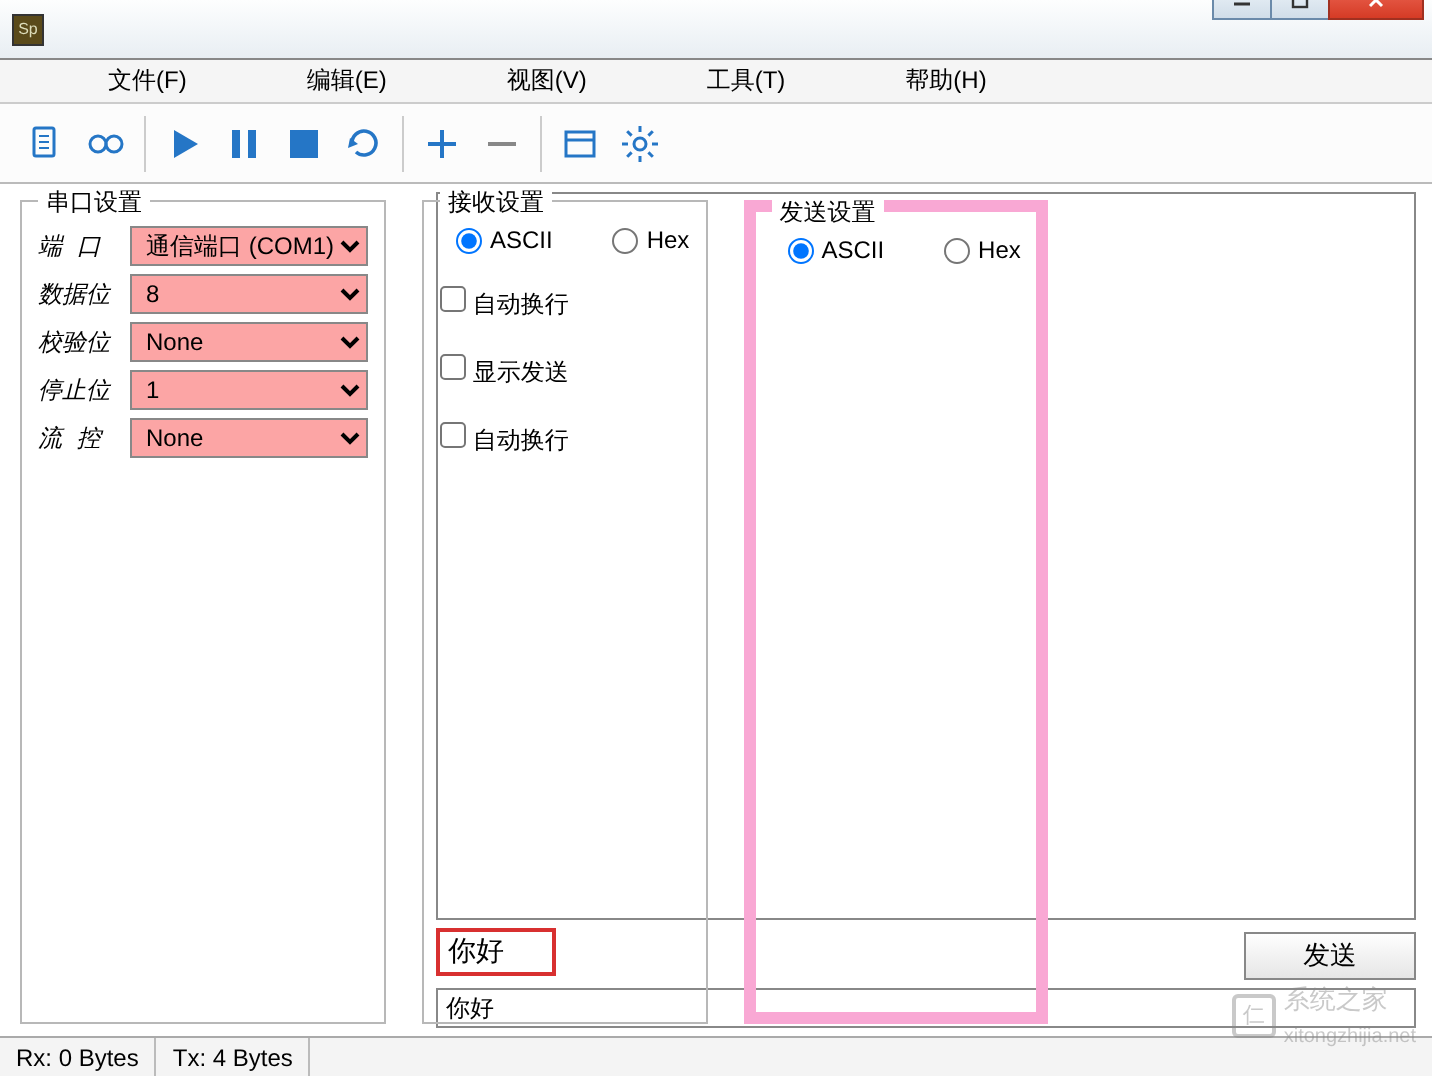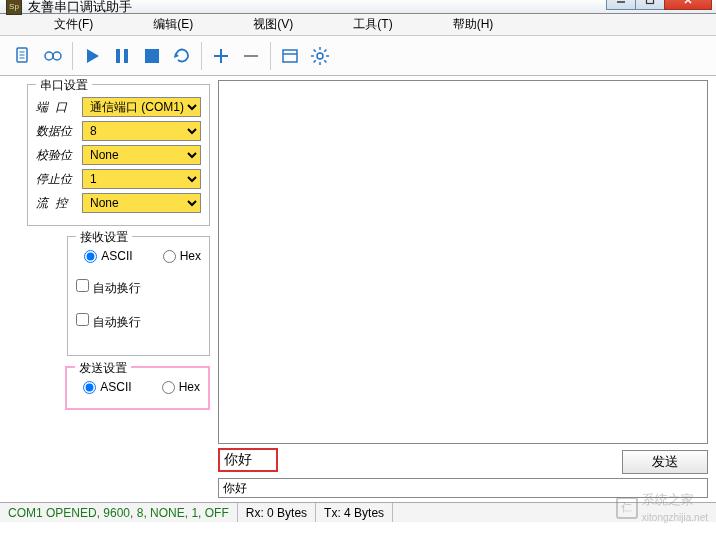--- a/index.html
+++ b/index.html
@@ -1,53 +1,53 @@
 <!DOCTYPE html>
 <html><head>
 <meta charset="utf-8">
 <style>
 * { box-sizing: border-box; margin: 0; padding: 0; }
 body { font-family: "Microsoft YaHei", SimSun, Arial, sans-serif; font-size: 12px; background: #fff; width: 716px; height: 538px; overflow: hidden; position: relative; }
 
 
-.titlebar { height: 14px; background: linear-gradient(#fdfefe, #e8eef3); border-bottom: 1px solid #888; display: flex; align-items: center; padding-left: 6px; justify-content: space-between; }
+.titlebar { height: 30px; background: linear-gradient(#fdfefe, #e8eef3); border-bottom: 1px solid #888; display: flex; align-items: center; padding-left: 6px; justify-content: space-between; }
 .titlebar .app-icon { width: 16px; height: 16px; background: #5a4a1a; border: 1px solid #333; margin-right: 6px; font-size: 8px; color: #ddb; display: flex; align-items: center; justify-content: center; }
 .titlebar .title-text { flex: 1; font-size: 13px; }
 .win-btns { display: flex; height: 20px; margin-right: 4px; margin-top: -10px; align-self: flex-start; }
 .win-btn { width: 30px; height: 20px; border: 1px solid #6a8aaa; background: linear-gradient(#f0f6fb, #d0dde9); display: flex; align-items: center; justify-content: center; font-size: 10px; margin-left: -1px; cursor: pointer; }
 .win-btn.close { background: linear-gradient(#ef6b5a, #d53b25); border-color: #a03020; color: #fff; width: 48px; }
 .win-btn svg { width: 10px; height: 10px; }
 
 
 .menubar { height: 22px; border-bottom: 1px solid #ccc; display: flex; align-items: center; padding-left: 6px; gap: 8px; background: #f5f5f5; }
 .menubar .m { cursor: pointer; padding: 2px 4px; margin-left: 44px; }
 
 
 .toolbar { height: 40px; border-bottom: 1px solid #bbb; display: flex; align-items: center; padding: 0 8px; gap: 0; background: #fcfcfc; }
 .tb-btn { width: 30px; height: 30px; display: flex; align-items: center; justify-content: center; cursor: pointer; border-radius: 2px; }
 .tb-sep { width: 1px; height: 28px; background: #ccc; margin: 0 4px; }
 .tb-btn svg { width: 20px; height: 20px; }
 
 
 .main { display: flex; height: calc(100% - 30px - 22px - 40px - 20px); }
-.left-panel { width: 218px; padding: 6px 8px 6px 10px; display: flex; flex-direction: column; gap: 8px; align-items: flex-end; }
+.left-panel { width: 218px; padding: 6px 8px 6px 10px; display: flex; gap: 18px; }
 .right-panel { flex: 1; display: flex; flex-direction: column; padding: 4px 8px 4px 0; gap: 4px; }
 
 
 .group { border: 1px solid #b8b8b8; padding: 8px 8px 8px 8px; position: relative; margin-top: 2px; }
 .group .legend { position: absolute; top: -8px; left: 8px; background: #fff; padding: 0 4px; font-size: 12px; }
 .row { display: flex; align-items: center; margin: 4px 0; gap: 6px; }
 .row label.fld { width: 40px; white-space: nowrap; letter-spacing: 2px; font-style: italic; }
 .row label.fld.nosp { letter-spacing: 0; }
-.row select { flex: 1; height: 20px; border: 1px solid #888; background: #fde047; font-size: 12px; padding-left: 3px; }
+.row select { flex: 1; height: 20px; border: 1px solid #888; background: #fca5a5; font-size: 12px; padding-left: 3px; }
 .chk-row, .rad-row { display: flex; align-items: center; gap: 4px; margin: 16px 0; }
 .rad-pair { display: flex; gap: 30px; margin: 4px 0 6px 8px; }
 .rad-pair label { display: flex; align-items: center; gap: 4px; }
 
-.group.highlight { border: 2px solid #f9a8d4; }
+.group.highlight { border: 6px solid #f9a8d4; }
 .spin-wrap { display: inline-flex; align-items: center; }
 .spin-wrap input { width: 80px; height: 20px; border: 1px solid #888; padding-left: 3px; font-size: 12px; text-align: left; }
 .spin-btns { display: flex; flex-direction: column; border: 1px solid #888; border-left: none; }
 .spin-btns div { width: 14px; height: 9px; background: #e8e8e8; font-size: 7px; display: flex; align-items: center; justify-content: center; cursor: pointer; line-height: 1; }
 .spin-btns div:first-child { border-bottom: 1px solid #888; }
 
 
 .rx-area { flex: 1; border: 1px solid #888; background: #fff; overflow: auto; }
 .tx-input { flex: 1; height: 44px; border: 1px solid #888; resize: none; font-size: 14px; padding: 3px 5px; font-family: SimSun, serif; }
 .tx-input.redbox { border: 2px solid #d83030; width: 60px; flex: none; height: 24px; padding: 1px 4px; }
@@ -66,21 +66,20 @@
 .watermark { position: absolute; right: 8px; bottom: 14px; opacity: 0.45; font-size: 13px; font-family: Arial, sans-serif; color: #888; pointer-events: none; display: flex; align-items: center; gap: 4px; }
 .watermark .logo { width: 22px; height: 22px; border: 2px solid #888; border-radius: 3px; display: flex; align-items: center; justify-content: center; font-size: 11px; }
 
 input[type=radio], input[type=checkbox] { margin: 0; }
 </style>
 </head>
 <body>
 
 <div class="titlebar">
   <div class="app-icon">Sp</div>
-  <div class="title-text">友善串口调试助手</div>
   <div class="win-btns">
     <div class="win-btn">
         <svg viewBox="0 0 10 10">
           <line x1="1" y1="7" x2="9" y2="7" stroke="#333" stroke-width="1.5"></line>
         </svg>
       </div>
     <div class="win-btn">
         <svg viewBox="0 0 10 10">
           <rect x="1.5" y="1.5" width="7" height="7" fill="none" stroke="#333" stroke-width="1.2"></rect>
         </svg>
@@ -212,20 +211,23 @@
           </label>
         <label>
             <input type="radio" name="rxfmt" style=""> 
             <span>Hex</span>
           </label>
       </div>
       <div class="chk-row">
           <label><input type="checkbox" style=""> <span>自动换行</span></label>
         </div>
       <div class="chk-row">
+          <label><input type="checkbox" style=""> <span>显示发送</span></label>
+        </div>
+      <div class="chk-row">
           <label><input type="checkbox" style=""> <span>自动换行</span></label>
         </div>
     </div>
 
     <div class="group highlight">
       <span class="legend">发送设置</span>
       <div class="rad-pair">
         <label>
             <input type="radio" name="txfmt" checked="" style=""> 
             <span>ASCII</span>
@@ -247,21 +249,20 @@
         <div style="flex:1"></div>
         <button class="send-btn">发送</button>
       </div>
     </div>
 
     <input class="echo-input" value="你好" style="">
   </div>
 </div>
 
 <div class="statusbar">
-  <div class="cell first">COM1 OPENED, 9600, 8, NONE, 1, OFF</div>
   <div class="cell">Rx: 0 Bytes</div>
   <div class="cell">Tx: 4 Bytes</div>
   <div class="cell last"></div>
 </div>
 
 <div class="watermark">
   <span class="logo">仁</span>
   <span>
     <span>系统之家</span><br>
     <span style="font-size:10px">xitongzhijia.net</span>

